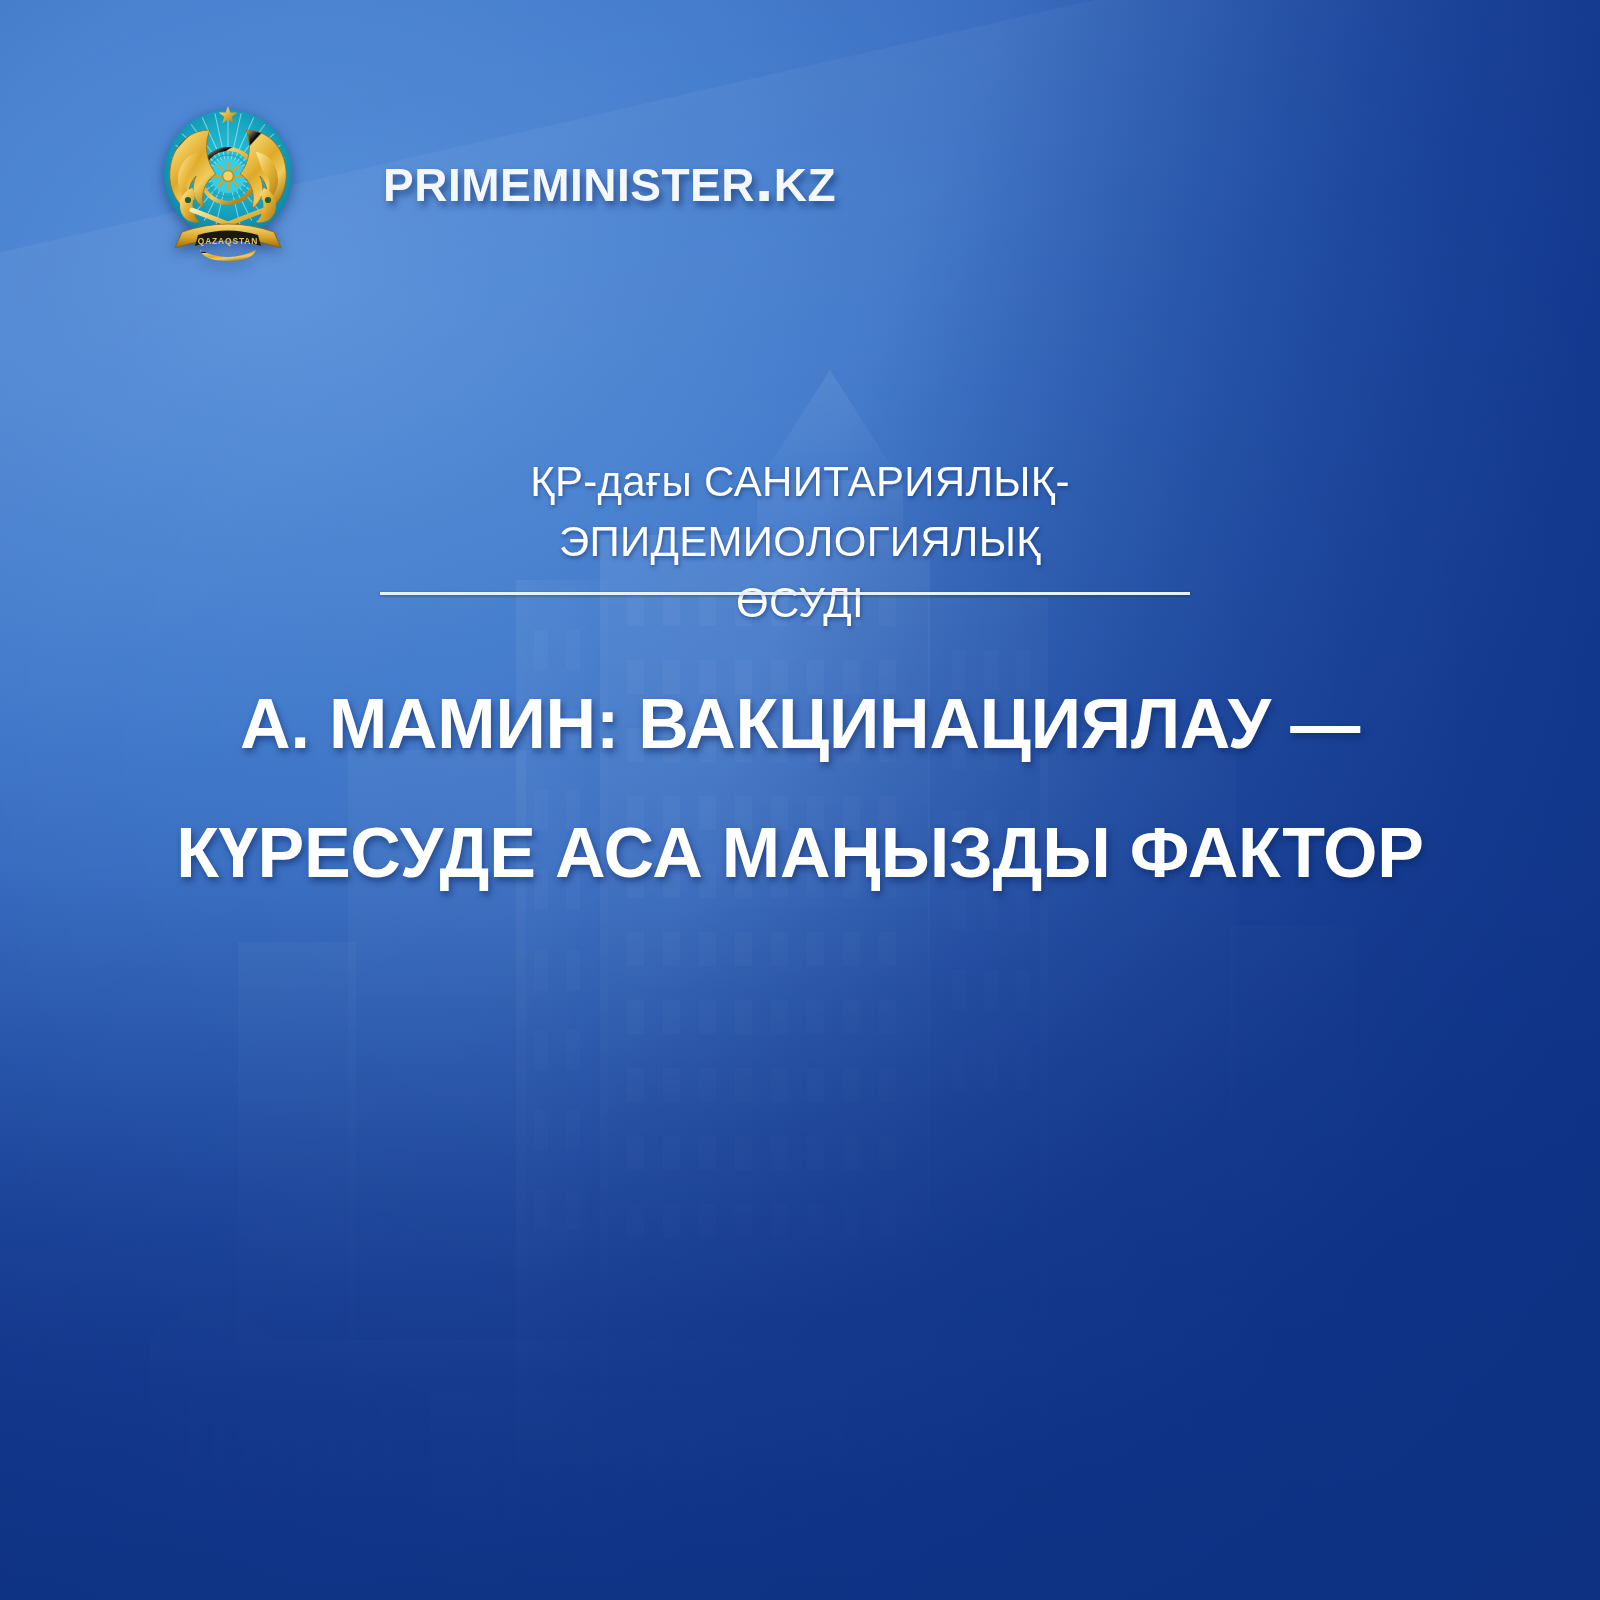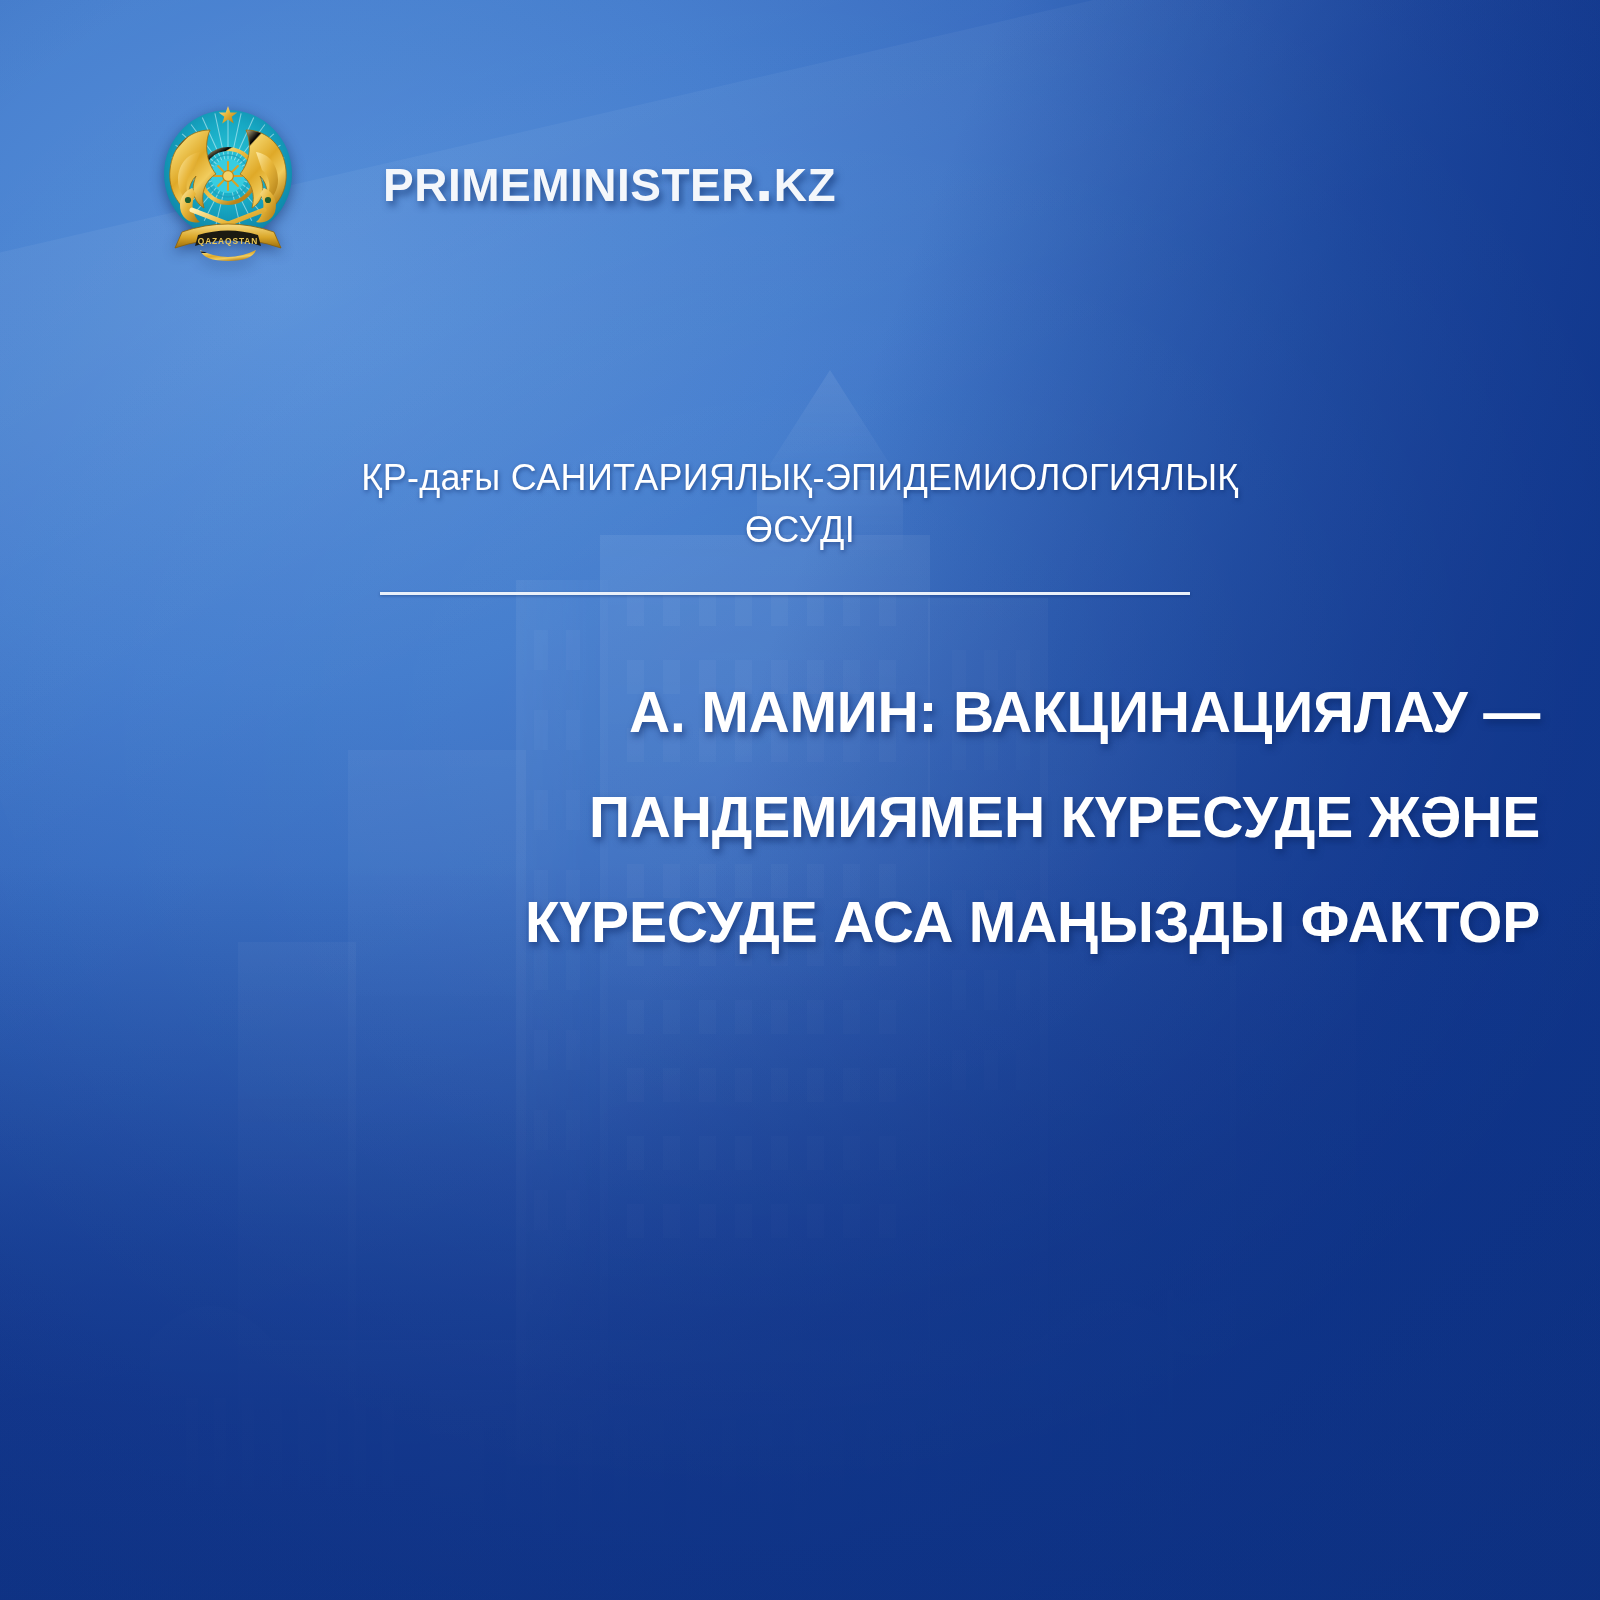--- a/index.html
+++ b/index.html
@@ -110,21 +110,21 @@
   }
 
   
   .subtitle {
     position: absolute;
     left: 325px;
     top: 452px;
     width: 950px;
     text-align: center;
     color: #ffffff;
-    font-size: 36px;
+    font-size: 42px;
     font-weight: 400;
     line-height: 1.44;
     letter-spacing: 0.3px;
     text-shadow: 1px 2px 4px rgba(8,36,98,0.50);
   }
 
   .divider {
     position: absolute;
     left: 380px;
     top: 592px;
@@ -133,24 +133,24 @@
     background: #e9f0fa;
     box-shadow: 0 1px 3px rgba(8,34,95,0.4);
   }
 
   
   .headline {
     position: absolute;
     left: 60px;
     top: 660px;
     width: 1480px;
-    text-align: right;
+    text-align: center;
     color: #ffffff;
     font-weight: 700;
-    font-size: 57px;
+    font-size: 70px;
     line-height: 1.84;
     letter-spacing: -0.2px;
     text-shadow: 2px 4px 7px rgba(8,34,96,0.55);
   }
   .headline .hl-line { display: block; white-space: nowrap; }
 </style>
 </head>
 <body>
 
 <div class="poster">
@@ -505,17 +505,16 @@
   <div class="subtitle">
     <span>ҚР-дағы САНИТАРИЯЛЫҚ-ЭПИДЕМИОЛОГИЯЛЫҚ</span>
     <br>
     <span>ӨСУДІ</span>
   </div>
 
   <div class="divider"></div>
 
   <div class="headline">
     <span class="hl-line">А. МАМИН: ВАКЦИНАЦИЯЛАУ —</span>
-    <span class="hl-line">ПАНДЕМИЯМЕН КҮРЕСУДЕ ЖӘНЕ</span>
     <span class="hl-line">КҮРЕСУДЕ АСА МАҢЫЗДЫ ФАКТОР</span>
   </div>
 
 </div>
 
 </body></html>

